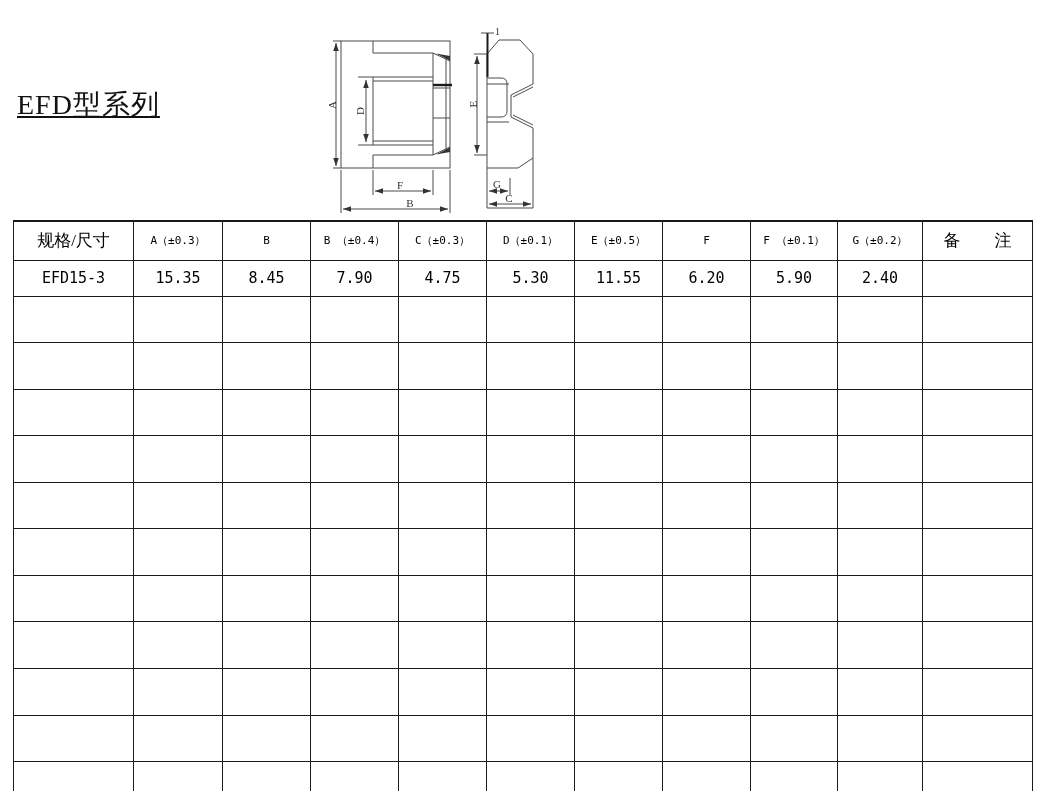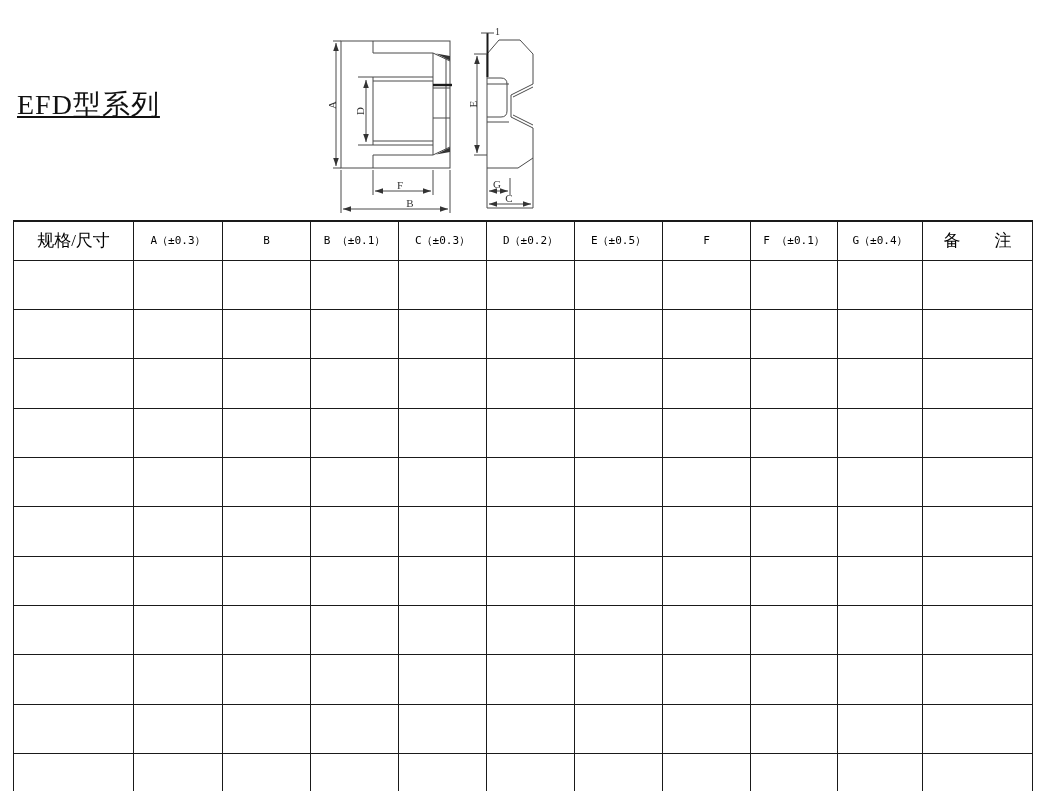--- a/index.html
+++ b/index.html
@@ -119,31 +119,44 @@
         <col style="width:88px">
         <col style="width:87px">
       <col style="width:85px">
         <col style="width:110px">
     </colgroup>
     <thead>
       <tr>
         <th class="cjk">规格/尺寸</th>
         <th>A（±0.3）</th>
         <th>B</th>
-        <th>B （±0.1）</th>
+        <th>B （±0.4）</th>
         <th>C（±0.3）</th>
-        <th>D（±0.2）</th>
+        <th>D（±0.1）</th>
         <th>E（±0.5）</th>
         <th>F</th>
         <th>F （±0.1）</th>
-        <th>G（±0.4）</th>
+        <th>G（±0.2）</th>
         <th class="cjk">备　　注</th>
       </tr>
     </thead>
     <tbody>
+      <tr class="data-row">
+        <td>EFD15-3</td>
+        <td>15.35</td>
+        <td>8.45</td>
+        <td>7.90</td>
+        <td>4.75</td>
+        <td>5.30</td>
+        <td>11.55</td>
+        <td>6.20</td>
+        <td>5.90</td>
+        <td>2.40</td>
+        <td></td>
+      </tr>
 
     <tr>
           <td></td>
           <td></td>
           <td></td>
           <td></td>
           <td></td>
           <td></td>
           <td></td>
           <td></td>

